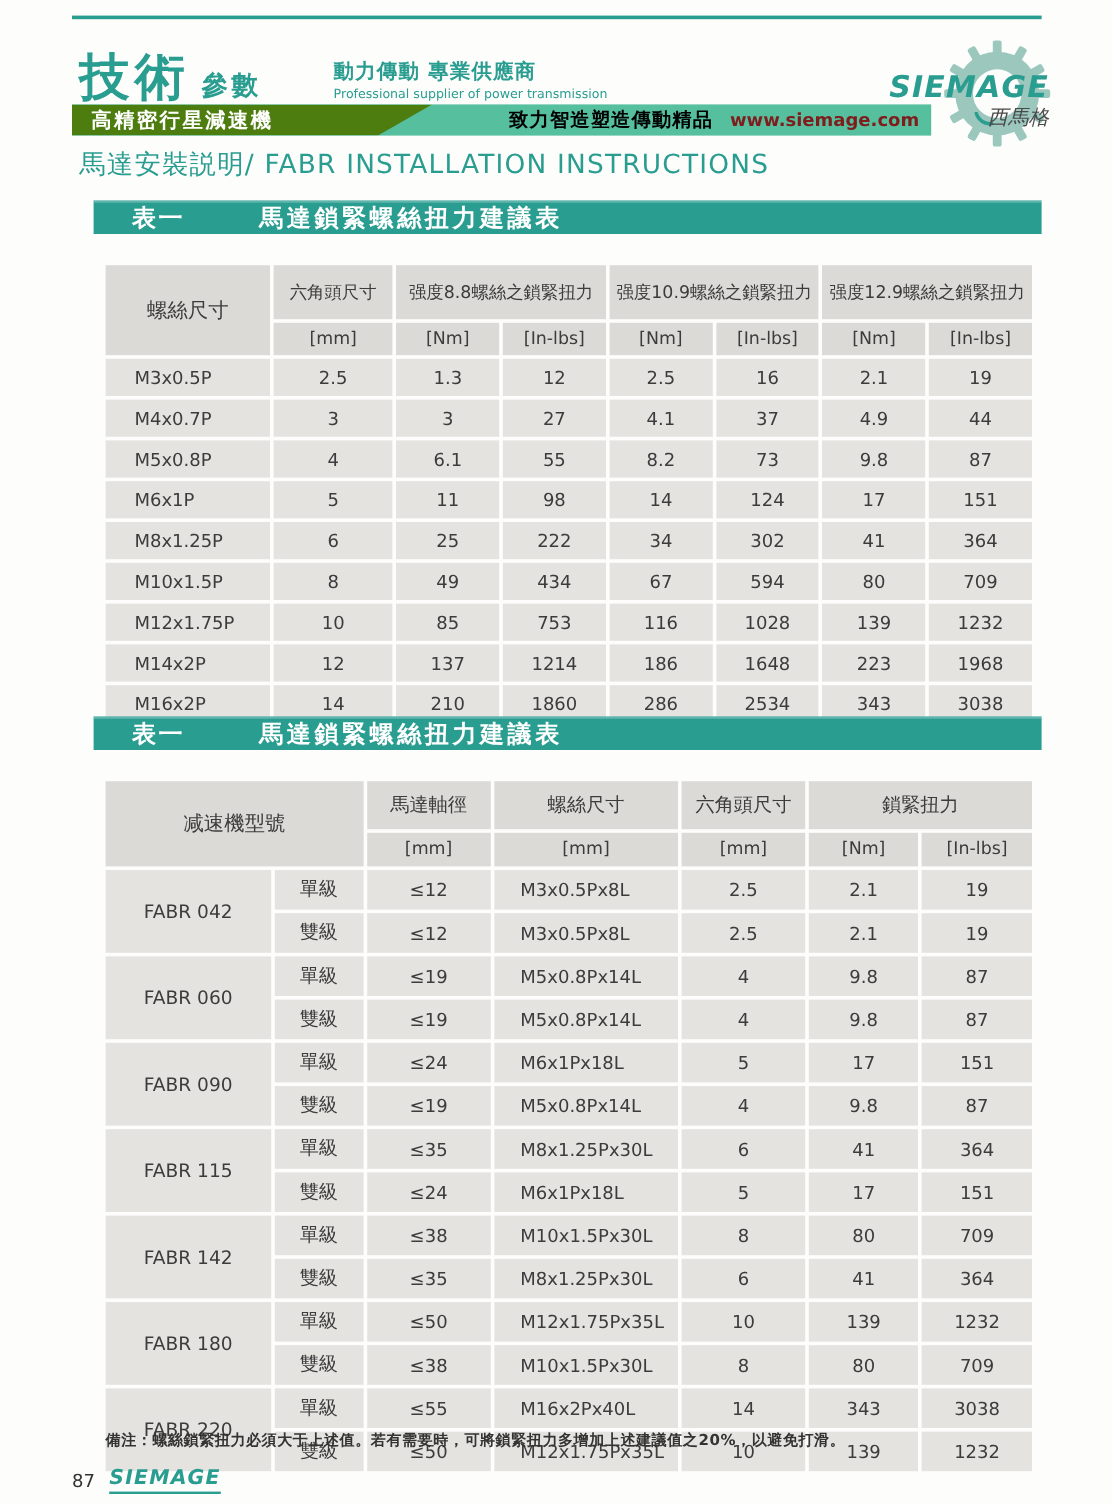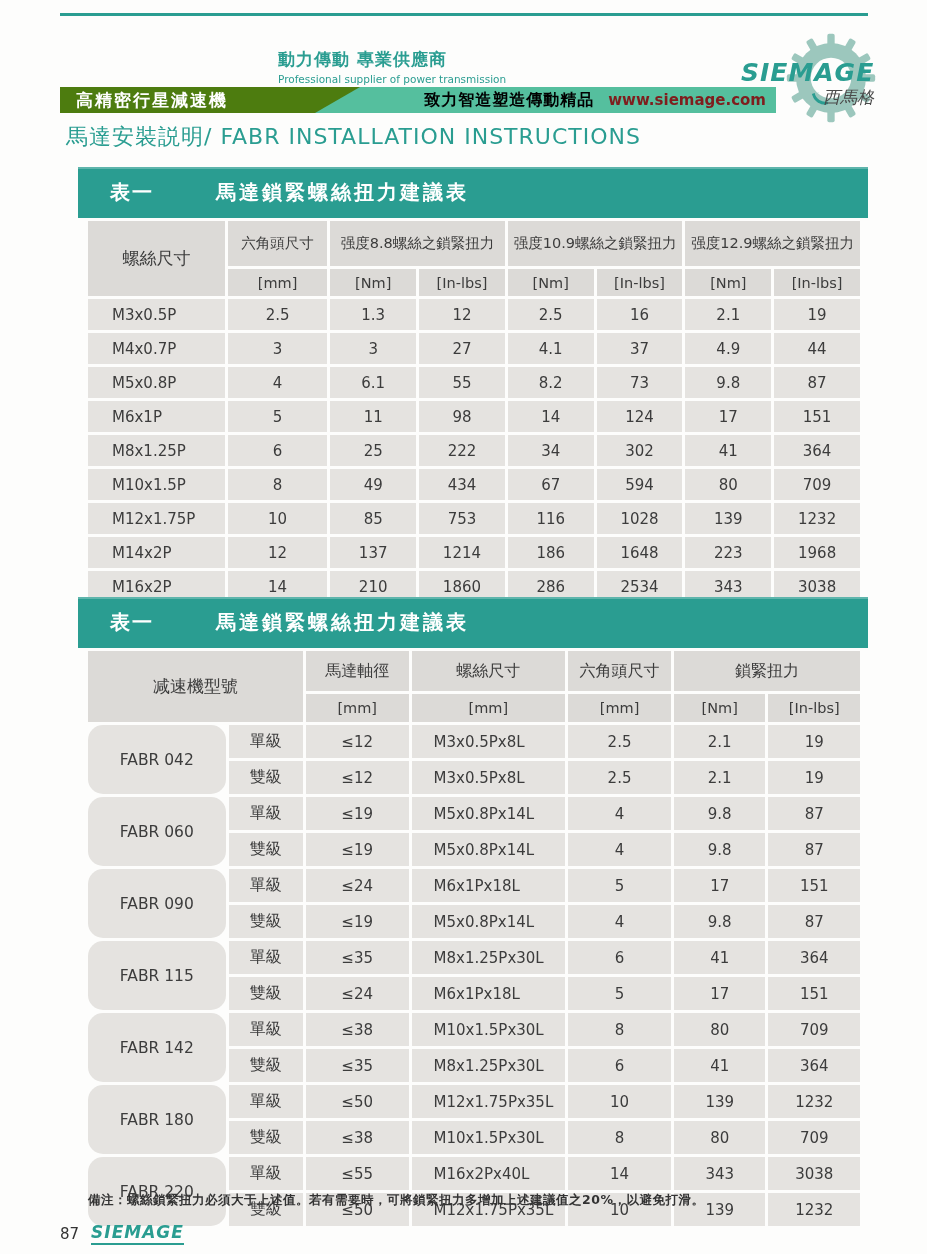--- a/index.html
+++ b/index.html
@@ -32,21 +32,21 @@
   .logo-zh { position:absolute; left:88px; top:56px; font-size:17px; color:#4a4a4a;
              font-family:"DejaVu Serif","Liberation Serif",serif; font-style:italic; }
   .logo-swoosh { position:absolute; left:78px; top:62px; width:14px; height:14px;
                  border-left:3px solid #2a9d91; border-bottom:3px solid #2a9d91; border-radius:0 0 0 14px;
                  transform:rotate(-12deg); }
 
   
   .page-title { position:absolute; left:66px; top:122px; font-size:22px; color:#2a9d91; letter-spacing:1px; font-weight:normal; }
 
   
-  .tbanner { position:absolute; left:78px; width:790px; height:51px; background:#2a9d91;
+  .tbanner { position:absolute; left:78px; width:790px; height:28px; background:#2a9d91;
              display:flex; align-items:center; box-shadow:inset 0 2px 0 rgba(255,255,255,.25); }
   .tbanner .blabel { color:#fff; font-size:20px; font-weight:bold; letter-spacing:2px; margin-left:32px; }
   .tbanner .btitle { color:#fff; font-size:20px; font-weight:bold; letter-spacing:3px; margin-left:62px; }
   #banner1 { top:167px; }
   #banner2 { top:597px; }
 
   
   table { border-collapse:separate; border-spacing:3px; table-layout:fixed; }
   td,th { background:#e5e3e0; color:#3c3c3c; text-align:center; vertical-align:middle; font-weight:normal; }
   th { background:#dcdad7; font-size:14.5px; }
@@ -56,38 +56,41 @@
   #table1 th.hrow2 { height:27px; }
   #table1 td { height:31px; }
   #table1 td.first-col { text-align:left; padding-left:24px; }
   #table1 th.screw-head { font-size:17px; }
 
   #table2 { position:absolute; left:85px; top:648px; width:778px; }
   #table2 th.hrow1 { height:40px; font-size:16px; }
   #table2 th.hrow2 { height:28px; }
   #table2 td { height:33px; }
   #table2 td.screw-spec { text-align:left; padding-left:22px; }
-  #table2 td.model-cell { font-size:15.5px;border-radius:15px; }
+  #table2 td.model-cell { font-size:15.5px; }
   #table2 th.model-head { font-size:17px; }
   #table2 td.stage-cell { font-size:16px; }
 
   
   .footnote { position:absolute; left:88px; top:1192px; font-size:12.5px; font-weight:bold; color:#333; letter-spacing:.5px; }
   .page-footer { position:absolute; left:60px; top:1222px; display:flex; align-items:center; gap:12px; }
   .page-num { font-size:15px; color:#333; }
   .footer-logo { font-size:17px; font-weight:bold; font-style:italic; color:#2a9d91;
                  letter-spacing:1px; border-bottom:2px solid #2a9d91; padding-bottom:1px; }
 </style>
 </head>
 <body>
 
 <div class="page">
 
   <div class="top-rule"></div>
 
+  <div class="brand">
+    <span class="brand-main">技術</span><span class="brand-sub">參數</span>
+  </div>
 
   <div class="slogan">
     <div class="slogan-zh">動力傳動 專業供應商</div>
     <div class="slogan-en">Professional supplier of power transmission</div>
   </div>
 
   <div class="logo">
     <svg width="92" height="92" viewBox="0 0 100 100">
       <g fill="#9cc7bd">
         <rect x="46" y="2" width="8" height="14" rx="2"></rect>

